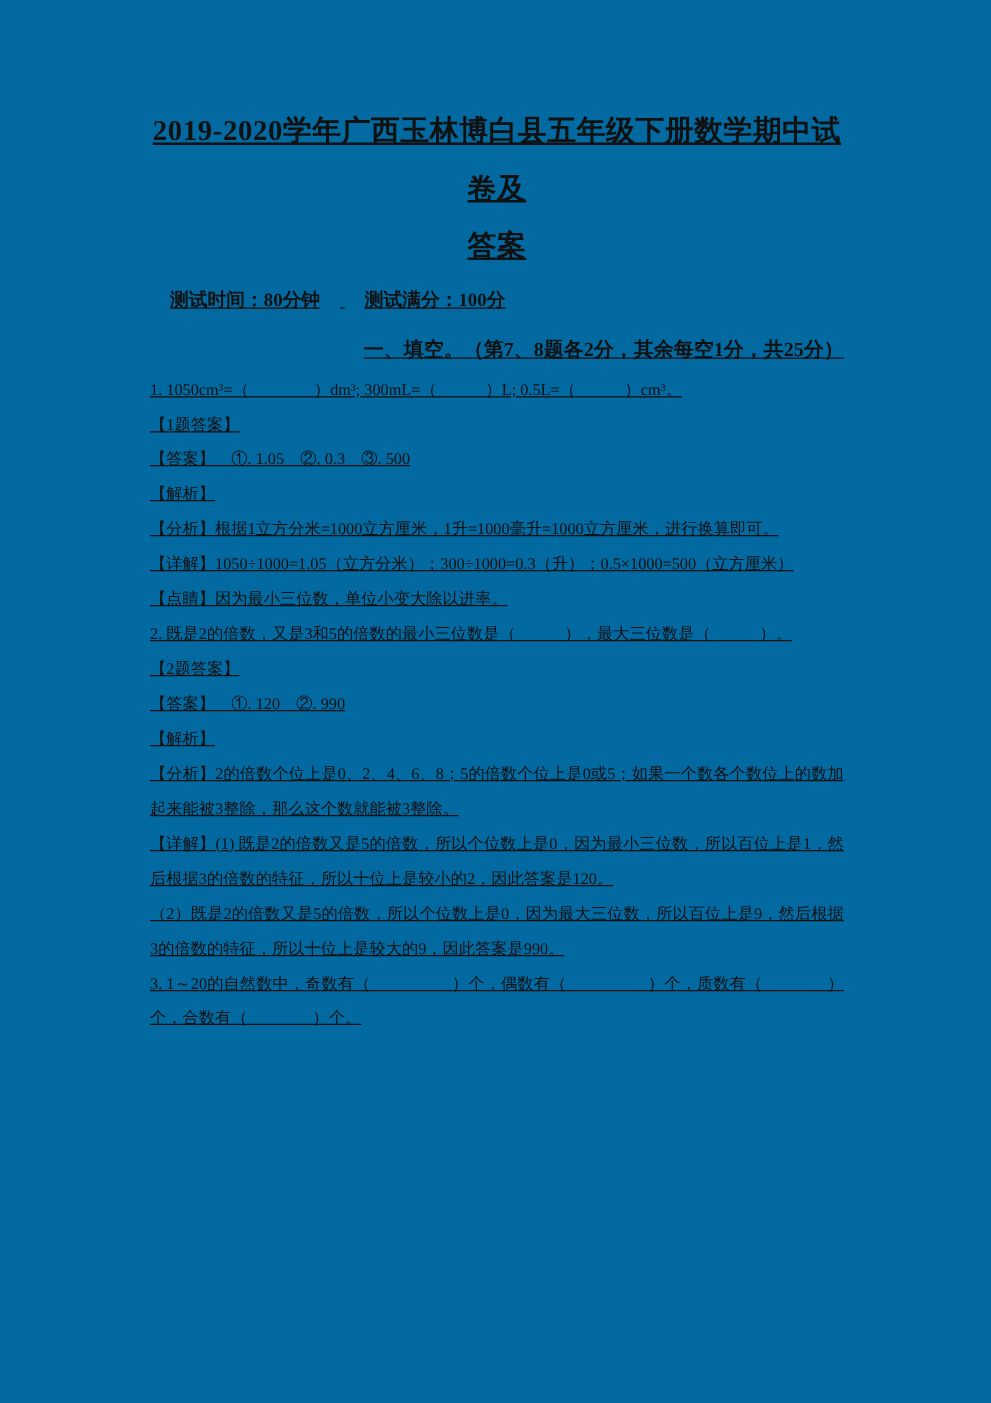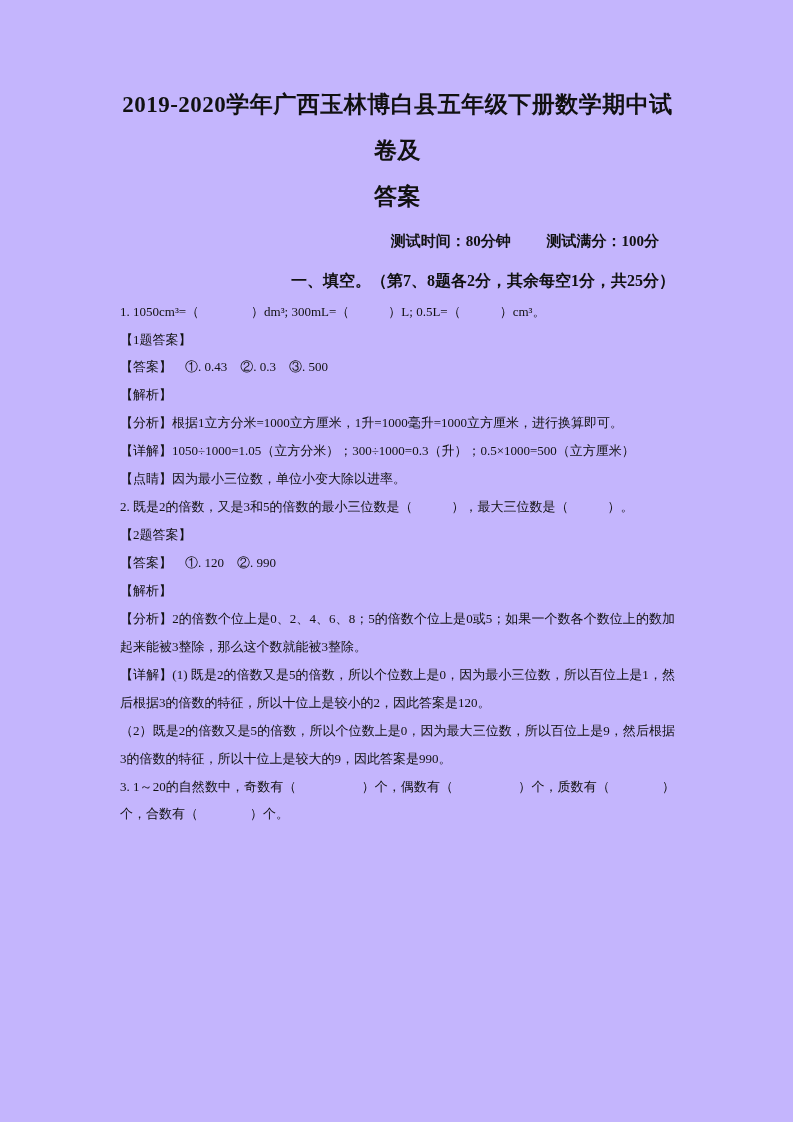--- a/index.html
+++ b/index.html
@@ -13,34 +13,35 @@
     overflow: hidden;
     font-family: "Liberation Serif", "DejaVu Serif", serif;
     color: #111111;
     box-sizing: border-box;
   }
   .page {
     box-sizing: border-box;
     width: 793px;
     height: 1122px;
     padding: 82px 118px 30px 120px;
-    background: #c4b5fd;
+    background: #0369a1;
+    text-decoration: underline;
   }
   .doc-title {
     font-size: 23px;
     font-weight: bold;
     text-align: center;
     line-height: 2.0;
     margin: 0 0 6px 0;
     letter-spacing: 0.5px;
   }
   .meta-line {
     font-size: 15px;
     font-weight: bold;
-    text-align: right;
+    text-align: left;
     margin: 0 0 8px 0;
     line-height: 2.0;
   }
   .meta-line .meta-part {
     margin: 0 16px;
   }
   .section-heading {
     font-size: 16px;
     font-weight: bold;
     line-height: 2.1;
@@ -67,21 +68,21 @@
 
   <div class="meta-line">
     <span class="meta-part">测试时间：80分钟</span>
     <span class="meta-part">测试满分：100分</span>
   </div>
 
   <h2 class="section-heading">一、填空。（第7、8题各2分，其余每空1分，共25分）</h2>
 
   <p class="body-par">1. 1050cm³=（　　　　）dm³; 300mL=（　　　）L; 0.5L=（　　　）cm³。</p>
   <p class="body-par">【1题答案】</p>
-  <p class="body-par">【答案】　①. 0.43　②. 0.3　③. 500</p>
+  <p class="body-par">【答案】　①. 1.05　②. 0.3　③. 500</p>
   <p class="body-par">【解析】</p>
   <p class="body-par">【分析】根据1立方分米=1000立方厘米，1升=1000毫升=1000立方厘米，进行换算即可。</p>
   <p class="body-par">【详解】1050÷1000=1.05（立方分米）；300÷1000=0.3（升）；0.5×1000=500（立方厘米）</p>
   <p class="body-par">【点睛】因为最小三位数，单位小变大除以进率。</p>
 
   <p class="body-par">2. 既是2的倍数，又是3和5的倍数的最小三位数是（　　　），最大三位数是（　　　）。</p>
   <p class="body-par">【2题答案】</p>
   <p class="body-par">【答案】　①. 120　②. 990</p>
   <p class="body-par">【解析】</p>
   <p class="body-par">【分析】2的倍数个位上是0、2、4、6、8；5的倍数个位上是0或5；如果一个数各个数位上的数加起来能被3整除，那么这个数就能被3整除。</p>

